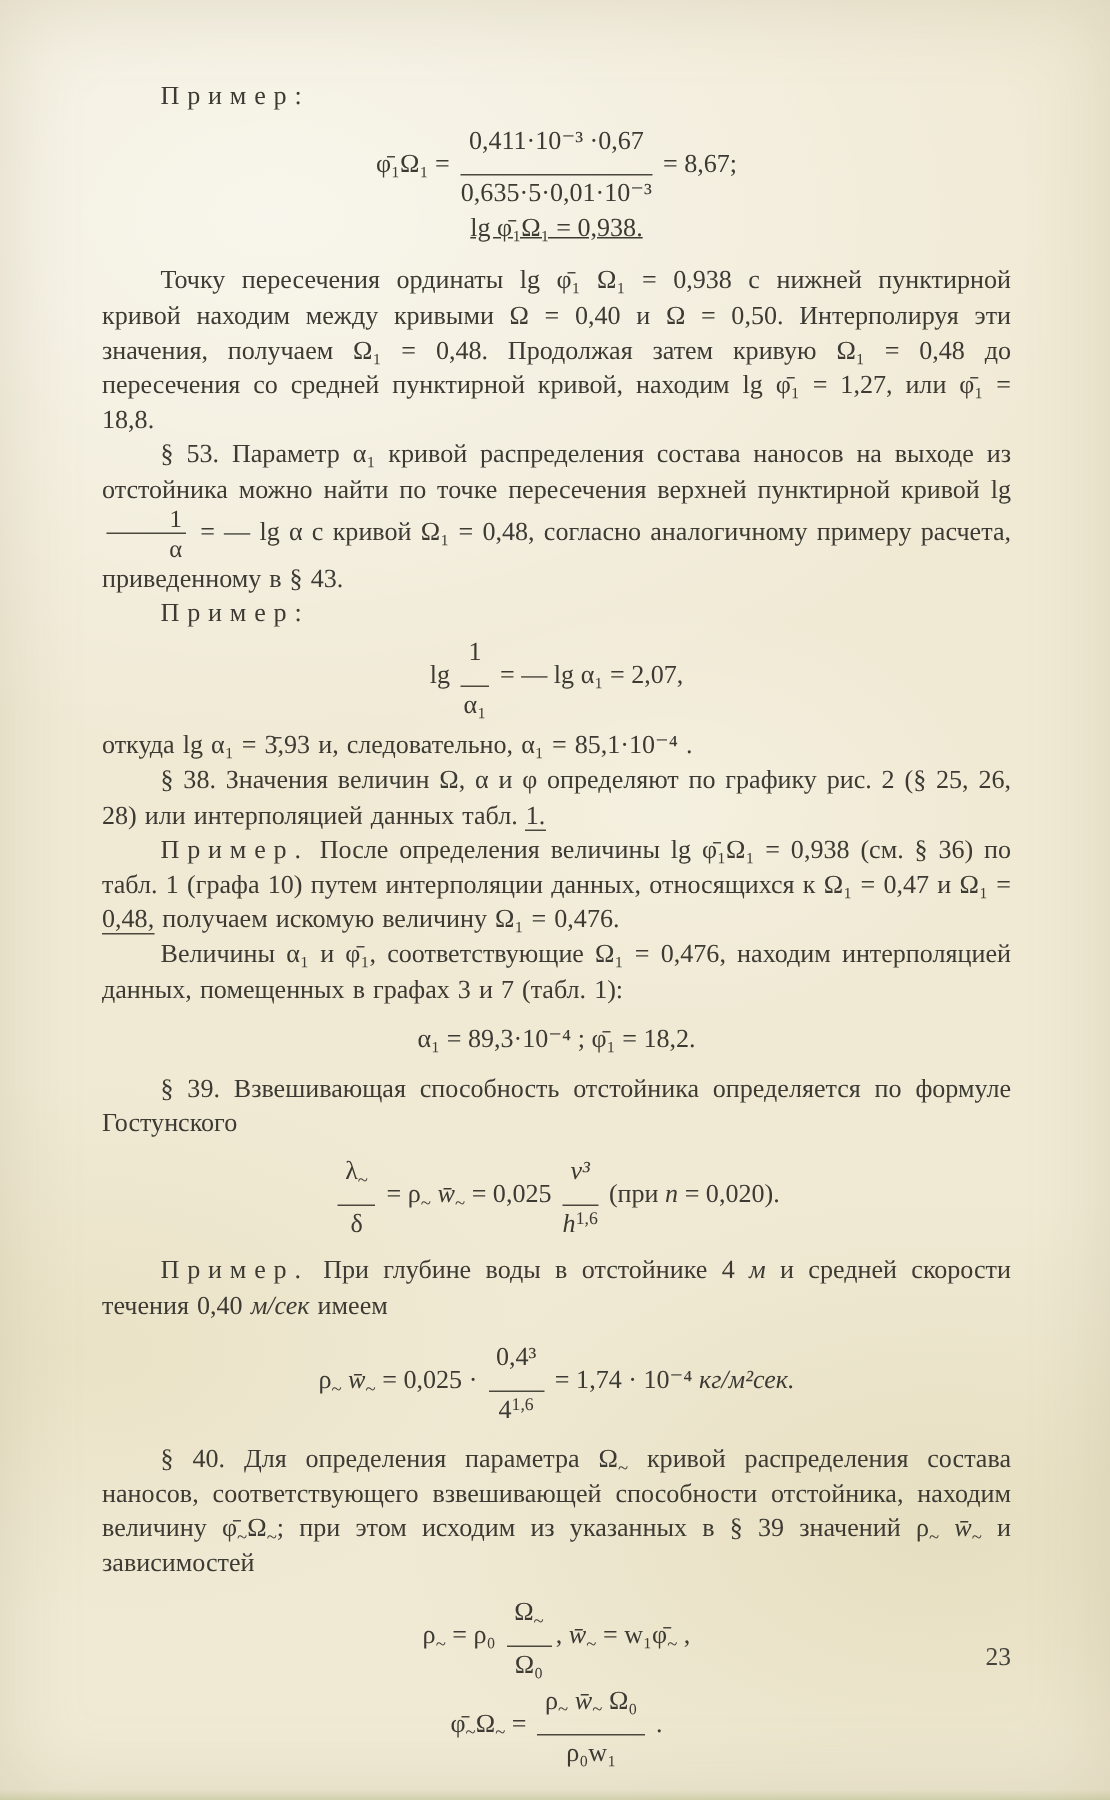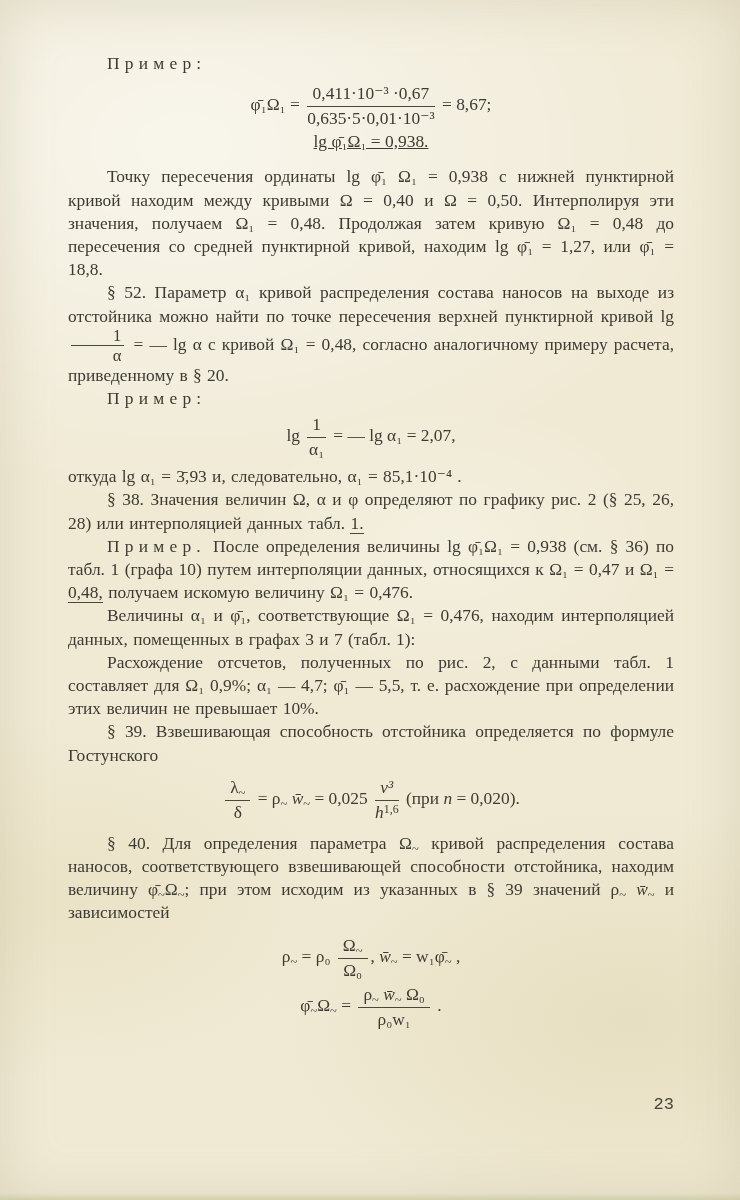--- a/index.html
+++ b/index.html
@@ -34,76 +34,82 @@
   .f1{margin:8px 0 2px;}
   .f2{margin:2px 0 12px;text-decoration:underline;}
   .f3{margin:4px 0 6px;}
   .f5{margin:10px 0 10px;}
   .f6{margin:10px 0 10px;}
   .f7{margin:12px 0 12px;}
   .f8a{margin:10px 0 3px;}
   .f8b{margin:4px 0 0;}
   .p40{margin-top:4px;}
   .frac{display:inline-block;vertical-align:middle;text-align:center;line-height:19px;margin:0 3px;}
-  .frac .num{display:block;border-bottom:1px solid #4a473d;padding:1px 5px 3px;}
+  .frac .num{display:block;border-bottom:1px solid #4a473d;padding:1px 5px 13px;}
   .frac .den{display:block;padding-top:2px;}
   .frac.inline{font-size:0.95em;line-height:16px;}
   .frac.inline .num{padding:0 3px 1px;}
   sub.st{font-size:0.72em;line-height:0;vertical-align:-0.35em;letter-spacing:0;}
   sup.sp{font-size:0.68em;line-height:0;vertical-align:0.45em;}
   .it{font-style:italic;}
   .ul{border-bottom:1px solid #4a473d;padding-bottom:0px;}
-  .pageno{position:absolute;right:66px;top:1093px;font-size:17px;color:#45433b;font-family:Liberation Mono, monospace;}
+  .pageno{position:absolute;right:66px;top:1093px;font-size:17px;color:#45433b;}
 </style>
 </head>
 <body>
 
 <div class="page">
   <div class="content">
 
     <p class="para"><span class="spread">Пример:</span></p>
 
     <div class="formula f1">
       <span>φ̄₁Ω₁ =</span>
       <span class="frac"><span class="num">0,411·10⁻³ ·0,67</span><span class="den">0,635·5·0,01·10⁻³</span></span>
       <span>= 8,67;</span>
     </div>
     <div class="formula f2"><span>lg φ̄₁Ω₁ = 0,938.</span></div>
 
     <p class="para">Точку пересечения ординаты lg φ̄₁ Ω₁ = 0,938 с нижней пунктирной кривой находим между кривыми Ω = 0,40 и Ω = 0,50. Интерполируя эти значения, получаем Ω₁ = 0,48. Продолжая затем кривую Ω₁ = 0,48 до пересечения со средней пунктирной кривой, находим lg φ̄₁ = 1,27, или φ̄₁ = 18,8.</p>
 
-    <p class="para"><span>§ 52. Параметр α₁ кривой распределения состава наносов на выходе из отстойника можно найти по точке пересечения верхней пунктирной кривой lg </span><span class="frac inline"><span class="num">1</span><span class="den">α</span></span><span> = — lg α с кривой Ω₁ = 0,48, согласно аналогичному примеру расчета, приведенному в § 20.</span></p>
+    <p class="para"><span>§ 53. Параметр α₁ кривой распределения состава наносов на выходе из отстойника можно найти по точке пересечения верхней пунктирной кривой lg </span><span class="frac inline"><span class="num">1</span><span class="den">α</span></span><span> = — lg α с кривой Ω₁ = 0,48, согласно аналогичному примеру расчета, приведенному в § 43.</span></p>
 
     <p class="para labelline"><span class="spread">Пример:</span></p>
 
     <div class="formula f3">
       <span>lg </span><span class="frac"><span class="num">1</span><span class="den">α₁</span></span><span> = — lg α₁ = 2,07,</span>
     </div>
 
     <p class="para noindent">откуда lg α₁ = 3̄,93 и, следовательно, α₁ = 85,1·10⁻⁴ .</p>
 
     <p class="para"><span>§ 38. Значения величин Ω, α и φ определяют по графику рис. 2 (§ 25, 26, 28) или интерполяцией данных табл. </span><span class="ul">1.</span></p>
 
     <p class="para"><span class="spread">Пример.</span><span> После определения величины lg φ̄₁Ω₁ = 0,938 (см. § 36) по табл. 1 (графа 10) путем интерполяции данных, относящихся к Ω₁ = 0,47 и Ω₁ = </span><span class="ul">0,48,</span><span> получаем искомую величину Ω₁ = 0,476.</span></p>
 
     <p class="para">Величины α₁ и φ̄₁, соответствующие Ω₁ = 0,476, находим интерполяцией данных, помещенных в графах 3 и 7 (табл. 1):</p>
 
+    <div class="formula f5"><span>α₁ = 89,3·10⁻⁴ ;   φ̄₁ = 18,2.</span></div>
 
-    <p class="para">Расхождение отсчетов, полученных по рис. 2, с данными табл. 1 составляет для Ω₁ 0,9%; α₁ — 4,7; φ̄₁ — 5,5, т. е. расхождение при определении этих величин не превышает 10%.</p>
 
     <p class="para">§ 39. Взвешивающая способность отстойника определяется по формуле Гостунского</p>
 
     <div class="formula f6">
       <span class="frac"><span class="num"><span>λ</span><sub class="st">~</sub></span><span class="den">δ</span></span>
       <span>= ρ</span><sub class="st">~</sub><span class="it"> w̄</span><sub class="st">~</sub><span> = 0,025 </span>
       <span class="frac"><span class="num it">v³</span><span class="den"><span class="it">h</span><sup class="sp">1,6</sup></span></span>
       <span>  (при </span><span class="it">n</span><span> = 0,020).</span>
     </div>
 
+    <p class="para"><span class="spread">Пример.</span><span> При глубине воды в отстойнике 4 </span><span class="it">м</span><span> и средней скорости течения 0,40 </span><span class="it">м/сек</span><span> имеем</span></p>
 
+    <div class="formula f7">
+      <span>ρ</span><sub class="st">~</sub><span class="it"> w̄</span><sub class="st">~</sub><span> = 0,025 · </span>
+      <span class="frac"><span class="num">0,4³</span><span class="den"><span>4</span><sup class="sp">1,6</sup></span></span>
+      <span> = 1,74 · 10⁻⁴ </span><span class="it">кг/м²сек.</span>
+    </div>
 
     <p class="para p40"><span>§ 40. Для определения параметра Ω</span><sub class="st">~</sub><span> кривой распределения состава наносов, соответствующего взвешивающей способности отстойника, находим величину φ̄</span><sub class="st">~</sub><span>Ω</span><sub class="st">~</sub><span>; при этом исходим из указанных в § 39 значений ρ</span><sub class="st">~</sub><span class="it"> w̄</span><sub class="st">~</sub><span> и зависимостей</span></p>
 
     <div class="formula f8a">
       <span>ρ</span><sub class="st">~</sub><span> = ρ₀ </span><span class="frac"><span class="num"><span>Ω</span><sub class="st">~</sub></span><span class="den">Ω₀</span></span><span>,   </span>
       <span class="it">w̄</span><sub class="st">~</sub><span> = w₁φ̄</span><sub class="st">~</sub><span> ,</span>
     </div>
 
     <div class="formula f8b">
       <span>φ̄</span><sub class="st">~</sub><span>Ω</span><sub class="st">~</sub><span> = </span>

